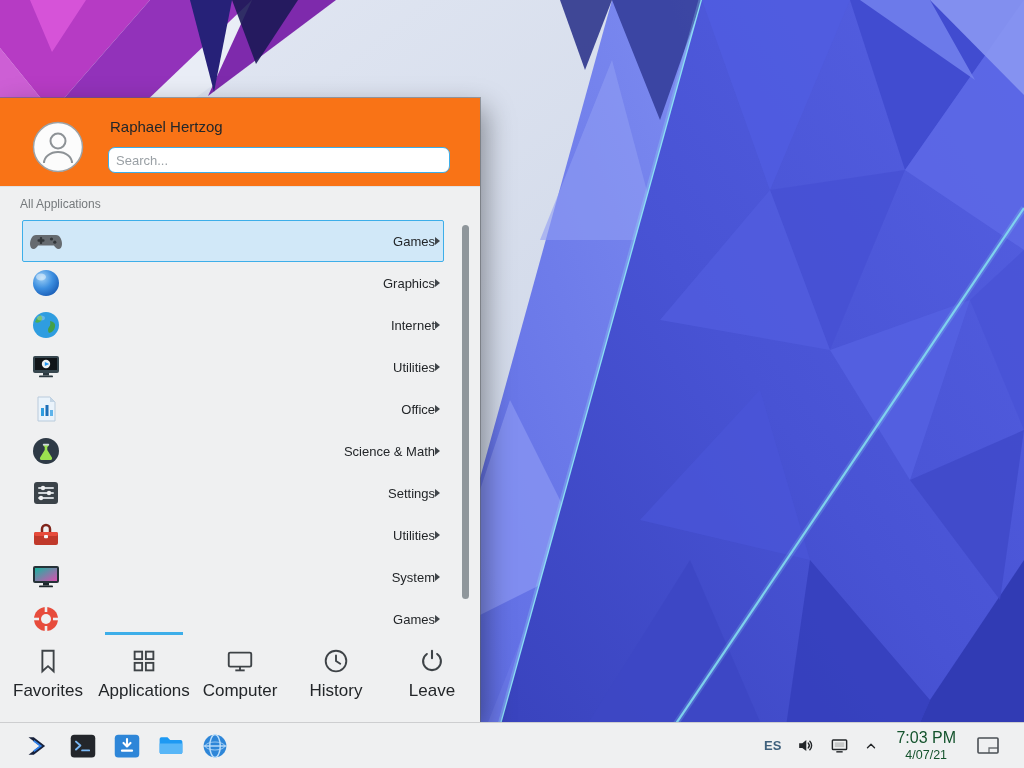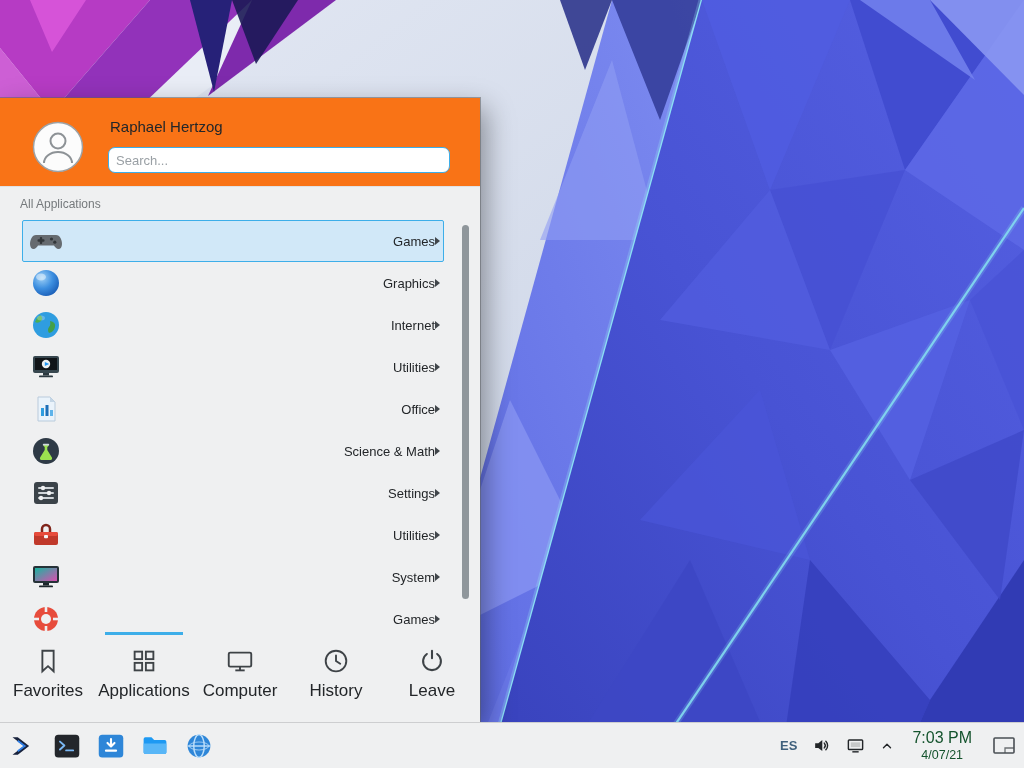--- a/index.html
+++ b/index.html
@@ -43,21 +43,21 @@
   .tabbar{flex:0 0 auto;height:90px;display:flex;background:#eff0f1;}
   .tab{flex:1;position:relative;display:flex;flex-direction:column;align-items:center;padding-top:14px;gap:5px;}
   .tab--active::before{content:"";position:absolute;top:0;left:9px;right:9px;height:3px;background:#3daee9;}
   .tab-icon{width:30px;height:30px;}
   .tab-icon svg{width:30px;height:30px;display:block;}
   .tab-label{font-size:17px;color:#232629;}
 
   
   .taskbar{
     position:absolute;left:0;bottom:0;width:1024px;height:46px;background:#eff0f1;
-    border-top:1px solid #cdced0;display:flex;align-items:center;z-index:10;box-sizing:border-box;padding:0 0;
+    border-top:1px solid #cdced0;display:flex;align-items:center;z-index:10;box-sizing:border-box;padding:0 16px;
   }
   .tb-launchers{display:flex;align-items:center;gap:14px;padding-left:8px;}
   .tb-btn{width:30px;height:30px;display:flex;align-items:center;justify-content:center;}
   .tb-btn svg{width:28px;height:28px;display:block;}
   .tray{margin-left:auto;display:flex;align-items:center;gap:15px;padding-right:6px;}
   .kb-layout{font-size:13px;font-weight:bold;color:#3f607c;}
   .tray-icon svg{width:19px;height:19px;display:block;}
   .caret-icon svg{width:14px;height:14px;display:block;}
   .clock{text-align:center;color:#14532d;line-height:1.18;margin:0 3px;}
   .clock-time{font-size:16px;}

